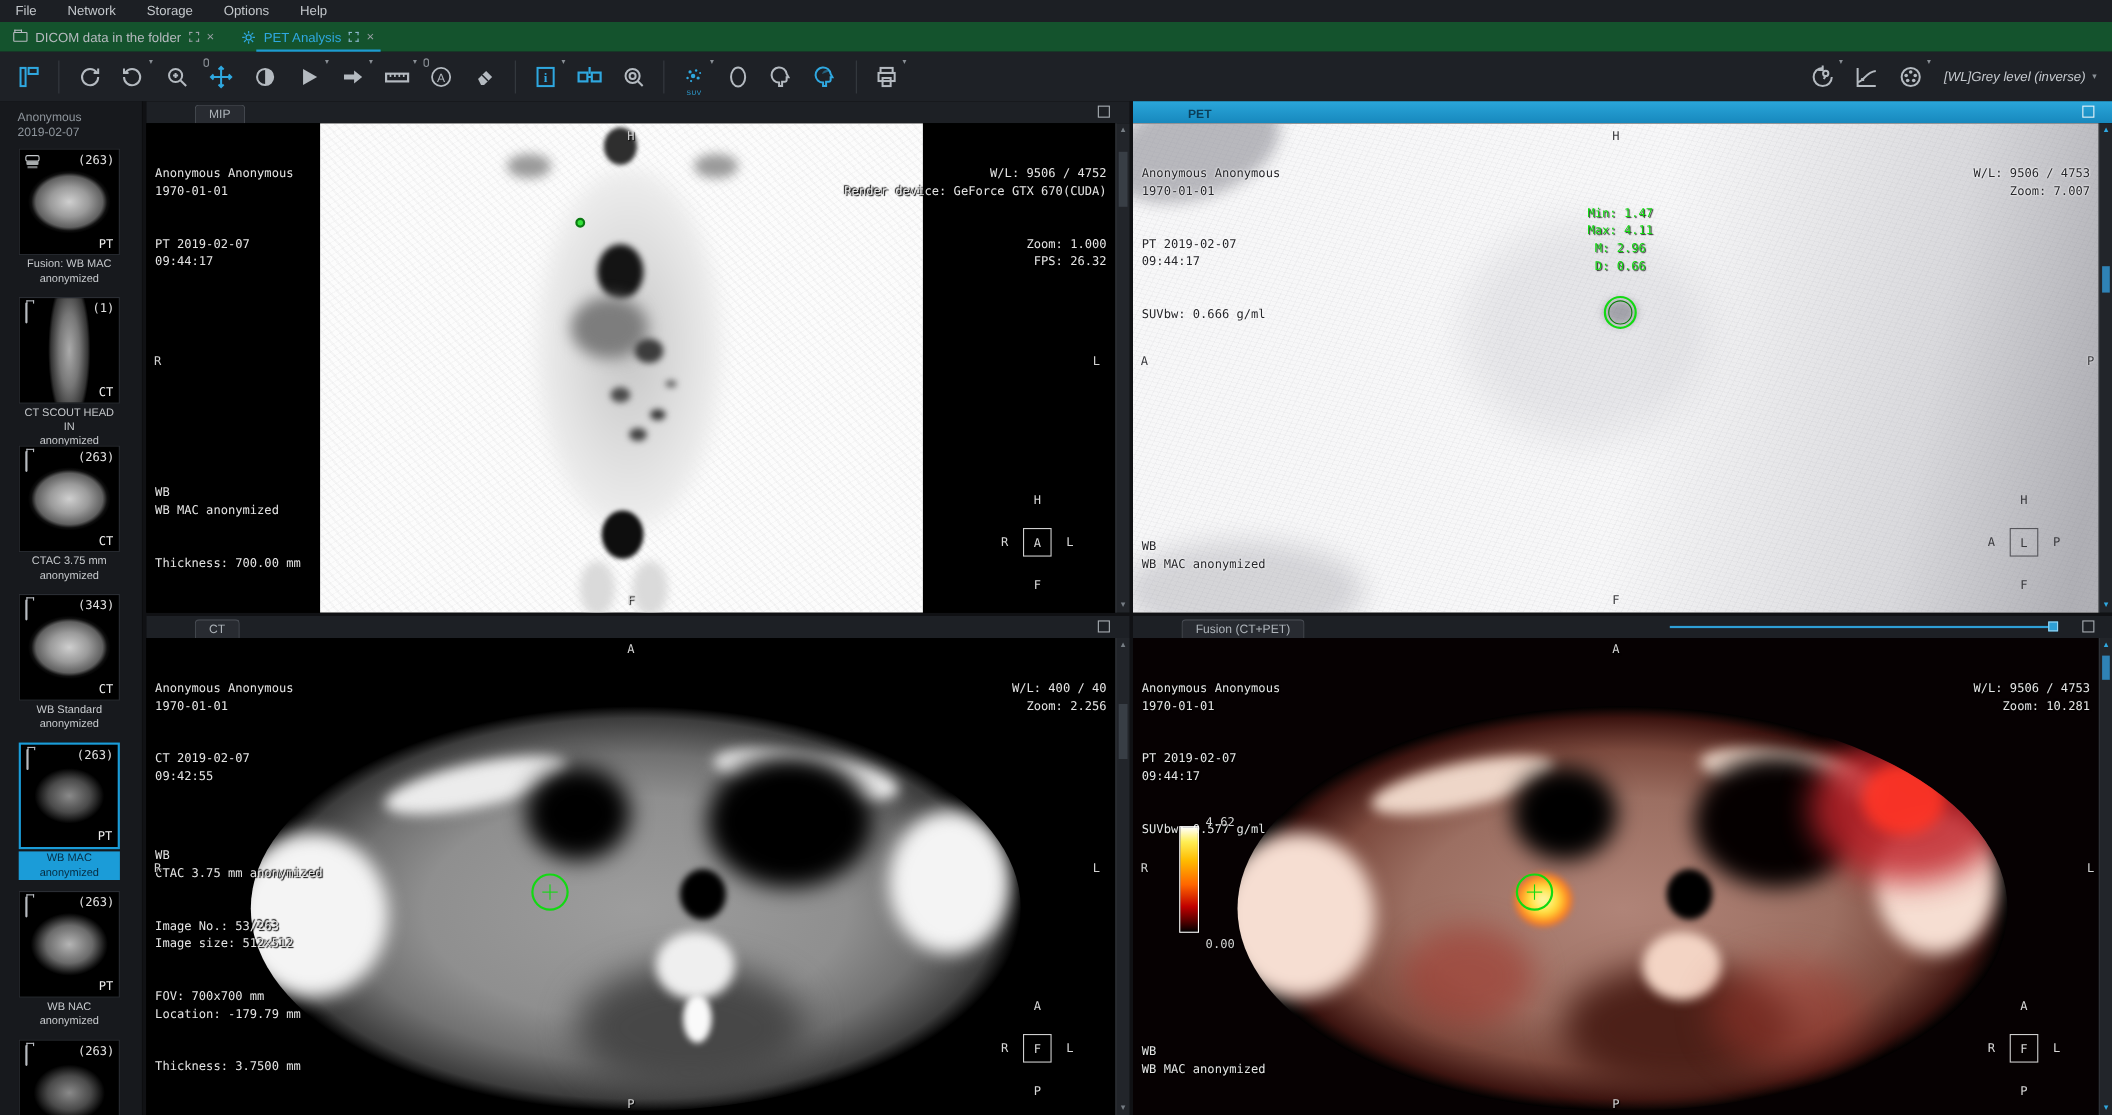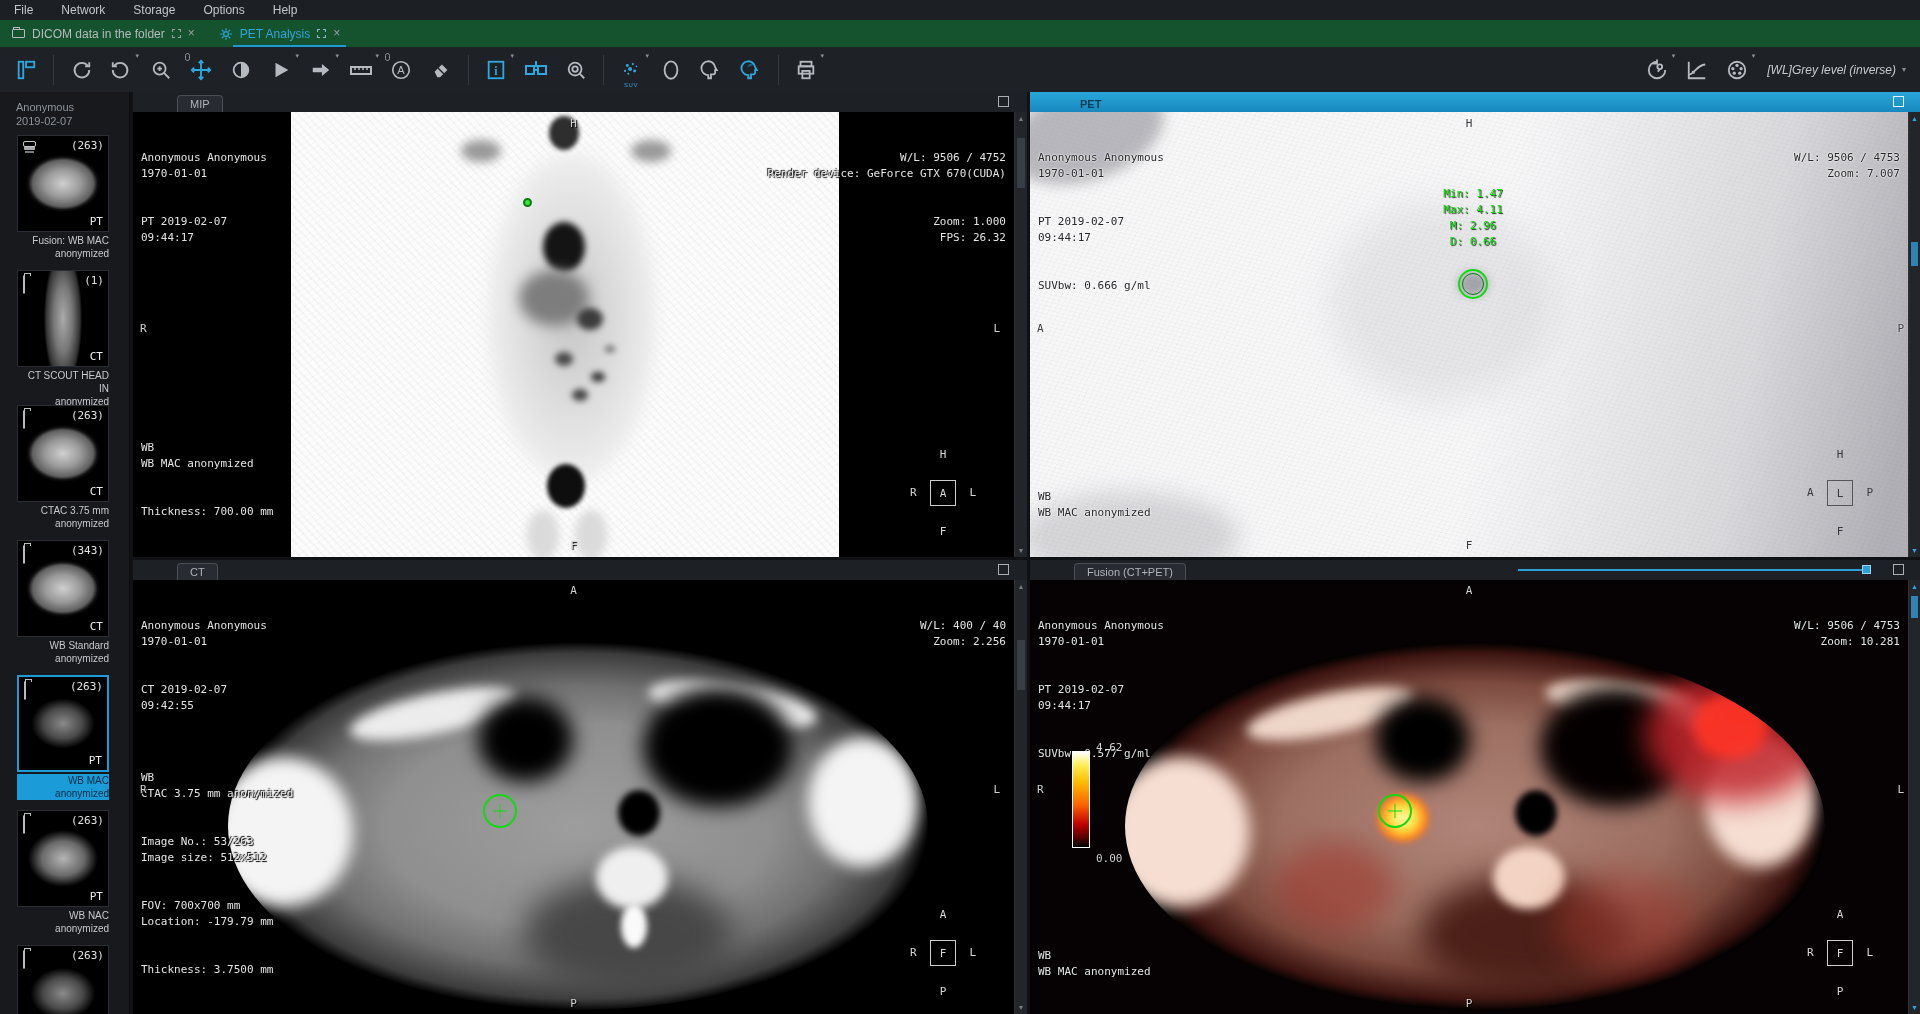--- a/index.html
+++ b/index.html
@@ -54,21 +54,21 @@
             border:1px solid #2a2d33; }
   .cell.sel .cellbox{ border:2px solid #1b9cd8; }
   .ccount{ position:absolute; top:3px; right:4px; font:11px "DejaVu Sans Mono", monospace; color:#e2e2e2; }
   .cmod{ position:absolute; bottom:3px; right:5px; font:11px "DejaVu Sans Mono", monospace; color:#eee;padding-left:15px; }
   .cicon{ position:absolute; top:5px; left:5px; }
   .icon-folder{ width:13px; height:9px; border:1px solid #b7bbc0; border-radius:1px; position:relative; }
   .icon-folder::before{ content:''; position:absolute; top:-3px; left:0; width:5px; height:2px;
                         border:1px solid #b7bbc0; border-bottom:none; }
   .icon-layers{ width:13px; height:6px; border:1px solid #c6cacd; border-radius:2px;
                 box-shadow:0 4px 0 -1px rgba(198,202,205,.85), 0 8px 0 -2px rgba(198,202,205,.6); }
-  .ccap{ margin-top:2px; text-align:right; font-size:10px; line-height:13px; color:#c7cacd; }
+  .ccap{ margin-top:2px; text-align:center; font-size:10px; line-height:13px; color:#c7cacd; }
   .cell.sel .ccap{ background:#1b9cd8; color:#062c42; }
   .thumb-ct{ background:#000 radial-gradient(ellipse 58% 42% at 50% 50%, #cfcfcf 0%, #9a9a9a 34%, #606060 58%, #101010 66%, #000 72%) no-repeat; }
   .thumb-scout{ background:#000 radial-gradient(ellipse 26% 88% at 50% 50%, #aaa 0%, #777 40%, #333 72%, #000 82%) no-repeat; }
   .thumb-pet{ background:#000 radial-gradient(ellipse 48% 36% at 50% 50%, #8a8a8a 0%, #4a4a4a 45%, #111 68%, #000 75%) no-repeat; }
   .thumb-pet2{ background:#000 radial-gradient(ellipse 52% 40% at 50% 50%, #b5b5b5 0%, #6a6a6a 45%, #161616 68%, #000 75%) no-repeat; }
 
   
   .viewgrid{ position:absolute; left:130px; top:0; width:1790px; height:922px; }
   .panel{ position:absolute; background:#000; }
   .vtitle{ position:absolute; left:0; right:0; top:0; height:20px; background:#1d2025; }

